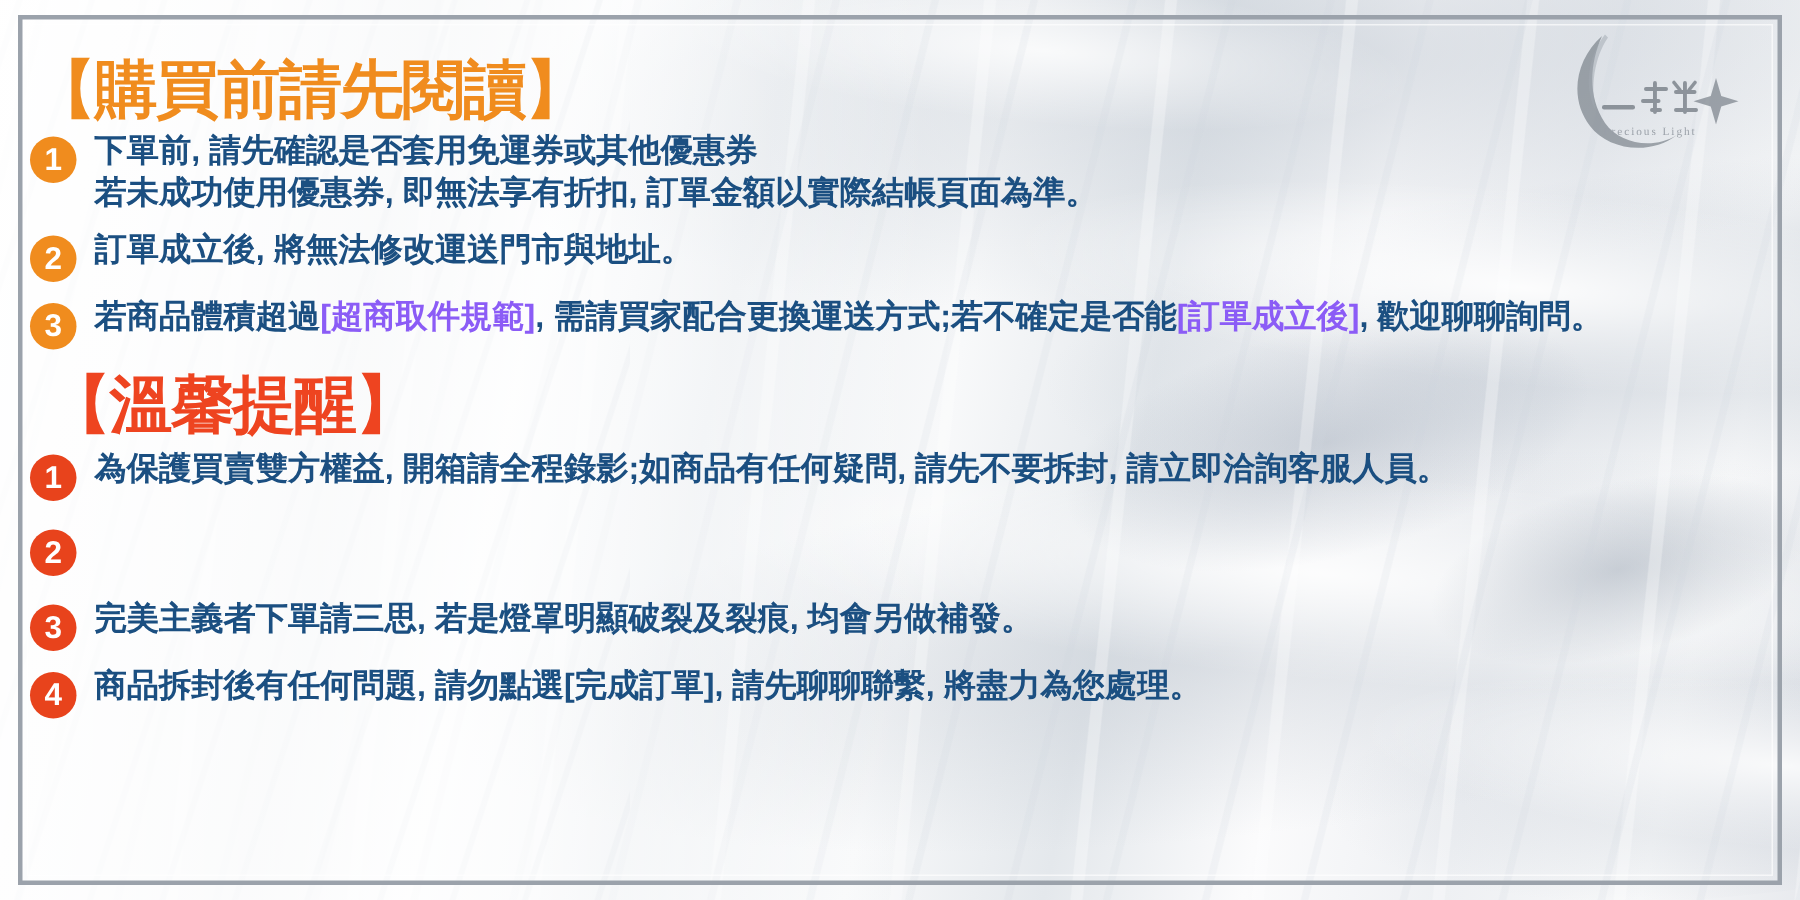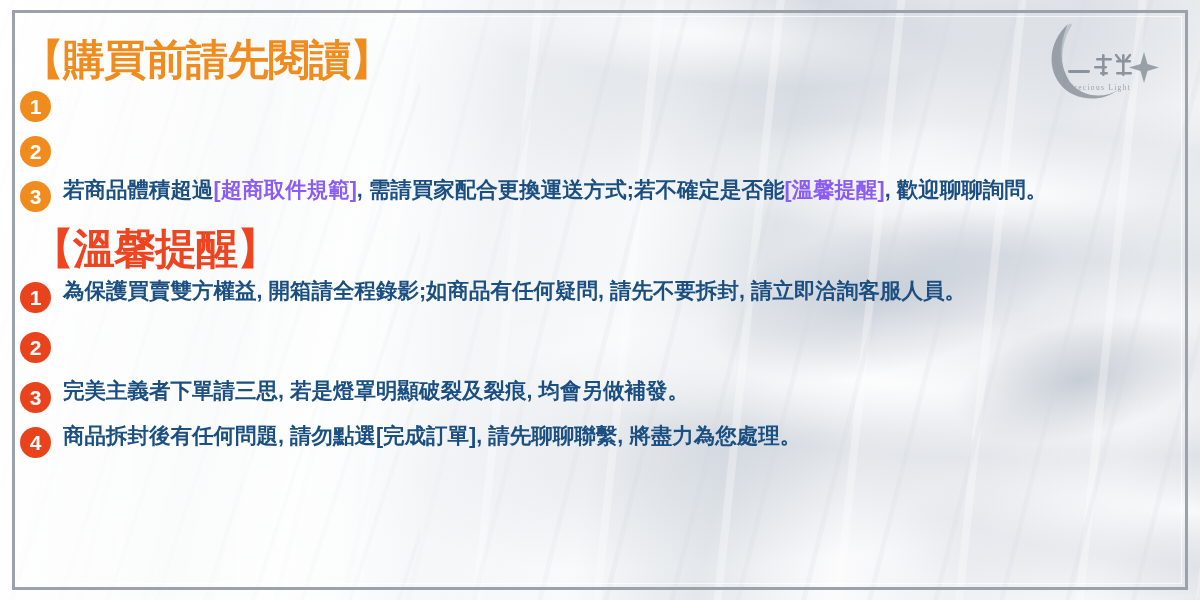--- a/index.html
+++ b/index.html
@@ -202,31 +202,38 @@
   </div>
 
   <div class="content">
 
     <div class="sec1">
 
       <div class="section-title title-1">【購買前請先閱讀】</div>
 
       <div class="item">
         <div class="badge badge-orange">1</div>
+        <div class="item-text">
+          <div>下單前, 請先確認是否套用免運券或其他優惠券</div>
+          <div>若未成功使用優惠券, 即無法享有折扣, 訂單金額以實際結帳頁面為準。</div>
+        </div>
       </div>
 
       <div class="item">
         <div class="badge badge-orange">2</div>
+        <div class="item-text">
+          <div>訂單成立後, 將無法修改運送門市與地址。</div>
+        </div>
       </div>
 
       <div class="item">
         <div class="badge badge-orange">3</div>
         <div class="item-text">
           <div>
-            <span>若商品體積超過</span><span class="hl">[超商取件規範]</span><span>, 需請買家配合更換運送方式;若不確定是否能</span><span class="hl">[溫馨提醒]</span><span>, 歡迎聊聊詢問。</span>
+            <span>若商品體積超過</span><span class="hl">[超商取件規範]</span><span>, 需請買家配合更換運送方式;若不確定是否能</span><span class="hl">[訂單成立後]</span><span>, 歡迎聊聊詢問。</span>
           </div>
         </div>
       </div>
 
     </div>
 
     <div class="sec2">
 
       <div class="section-title title-2">【溫馨提醒】</div>
 

